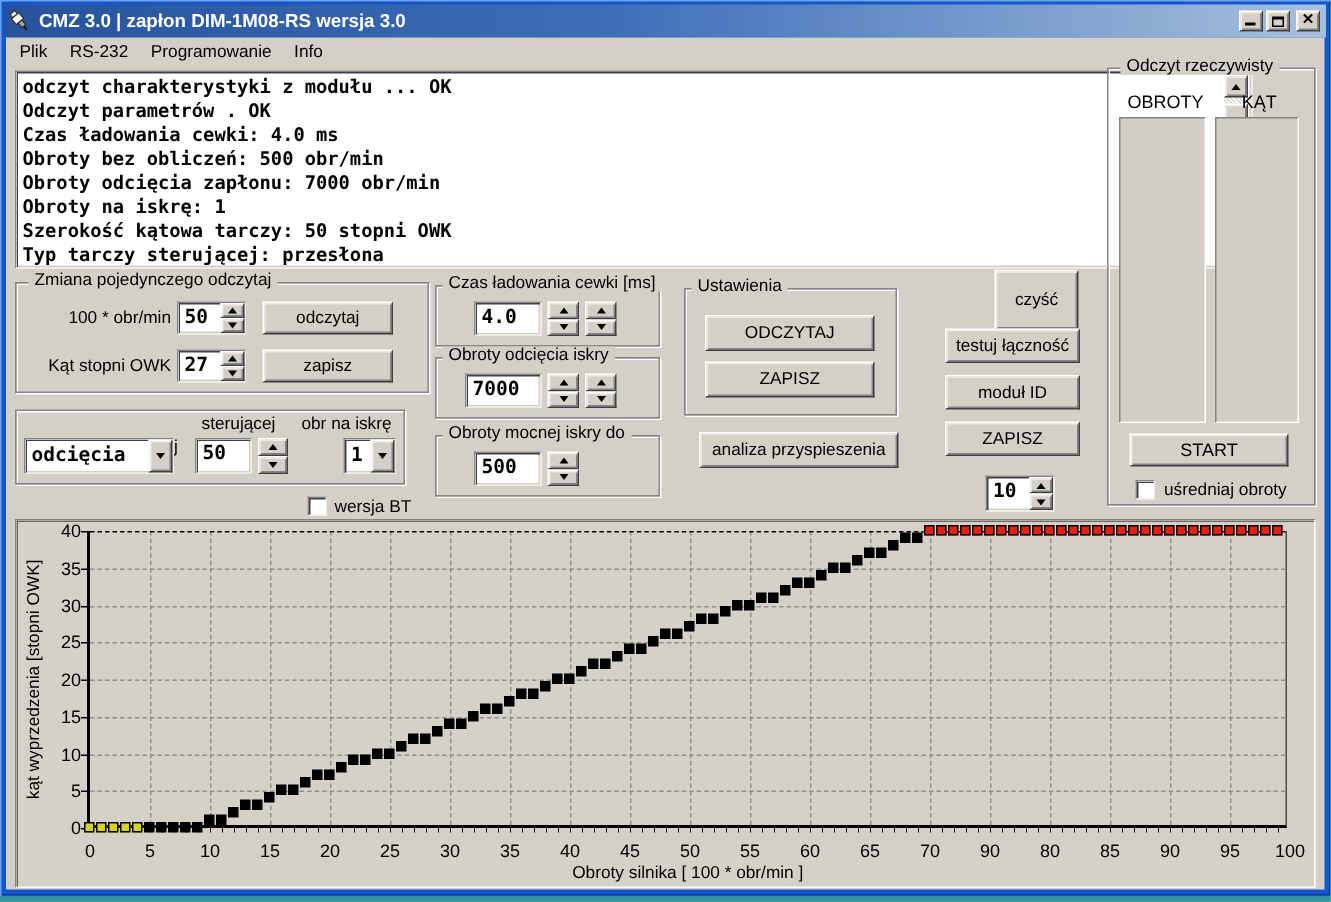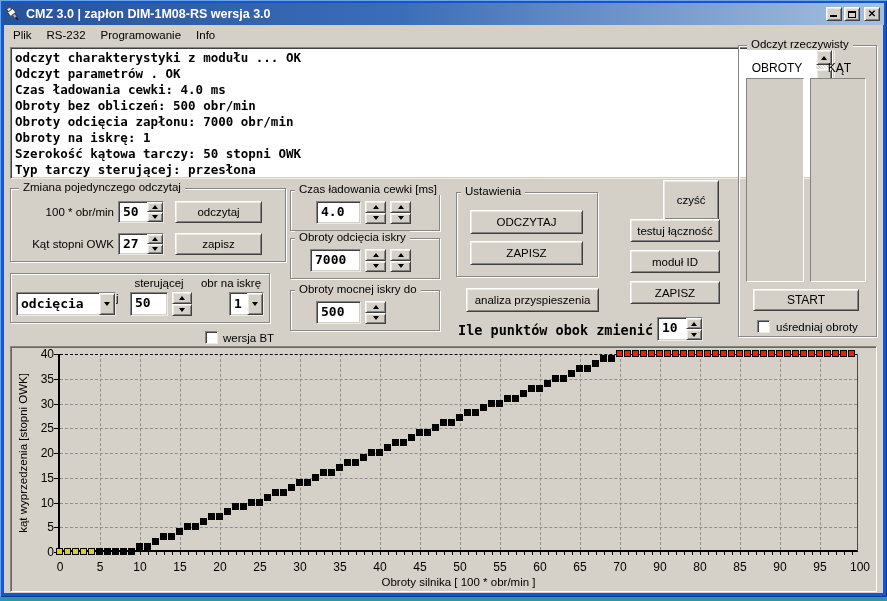--- a/index.html
+++ b/index.html
@@ -270,21 +270,20 @@
     </div>
     <div class="btn btn3d" style="left:470px;top:210px;width:113px;height:24px;">ODCZYTAJ</div>
     <div class="btn btn3d" style="left:470px;top:241px;width:113px;height:24px;">ZAPISZ</div>
 
     <div class="btn btn3d" style="left:466px;top:288px;width:133px;height:24px;">analiza przyspieszenia</div>
     <div class="btn btn3d" style="left:663px;top:180px;width:56px;height:40px;">czyść</div>
     <div class="btn btn3d" style="left:630px;top:219px;width:90px;height:23px;">testuj łączność</div>
     <div class="btn btn3d" style="left:630px;top:250px;width:90px;height:23px;">moduł ID</div>
     <div class="btn btn3d" style="left:630px;top:281px;width:90px;height:23px;">ZAPISZ</div>
 
-    <div class="lbl mono" style="left:458px;top:322px;font-size:13.5px;">Ile punktów obok zmienić</div>
     <div class="spin-edit" style="left:657px;top:317px;width:46px;height:24px;">
       <span class="spin-val mono">10</span>
       <span class="updown">
           <span class="ud btn3d">
             <i class="tri-up"></i>
           </span>
           <span class="ud btn3d">
             <i class="tri-down"></i>
           </span>
         </span>

